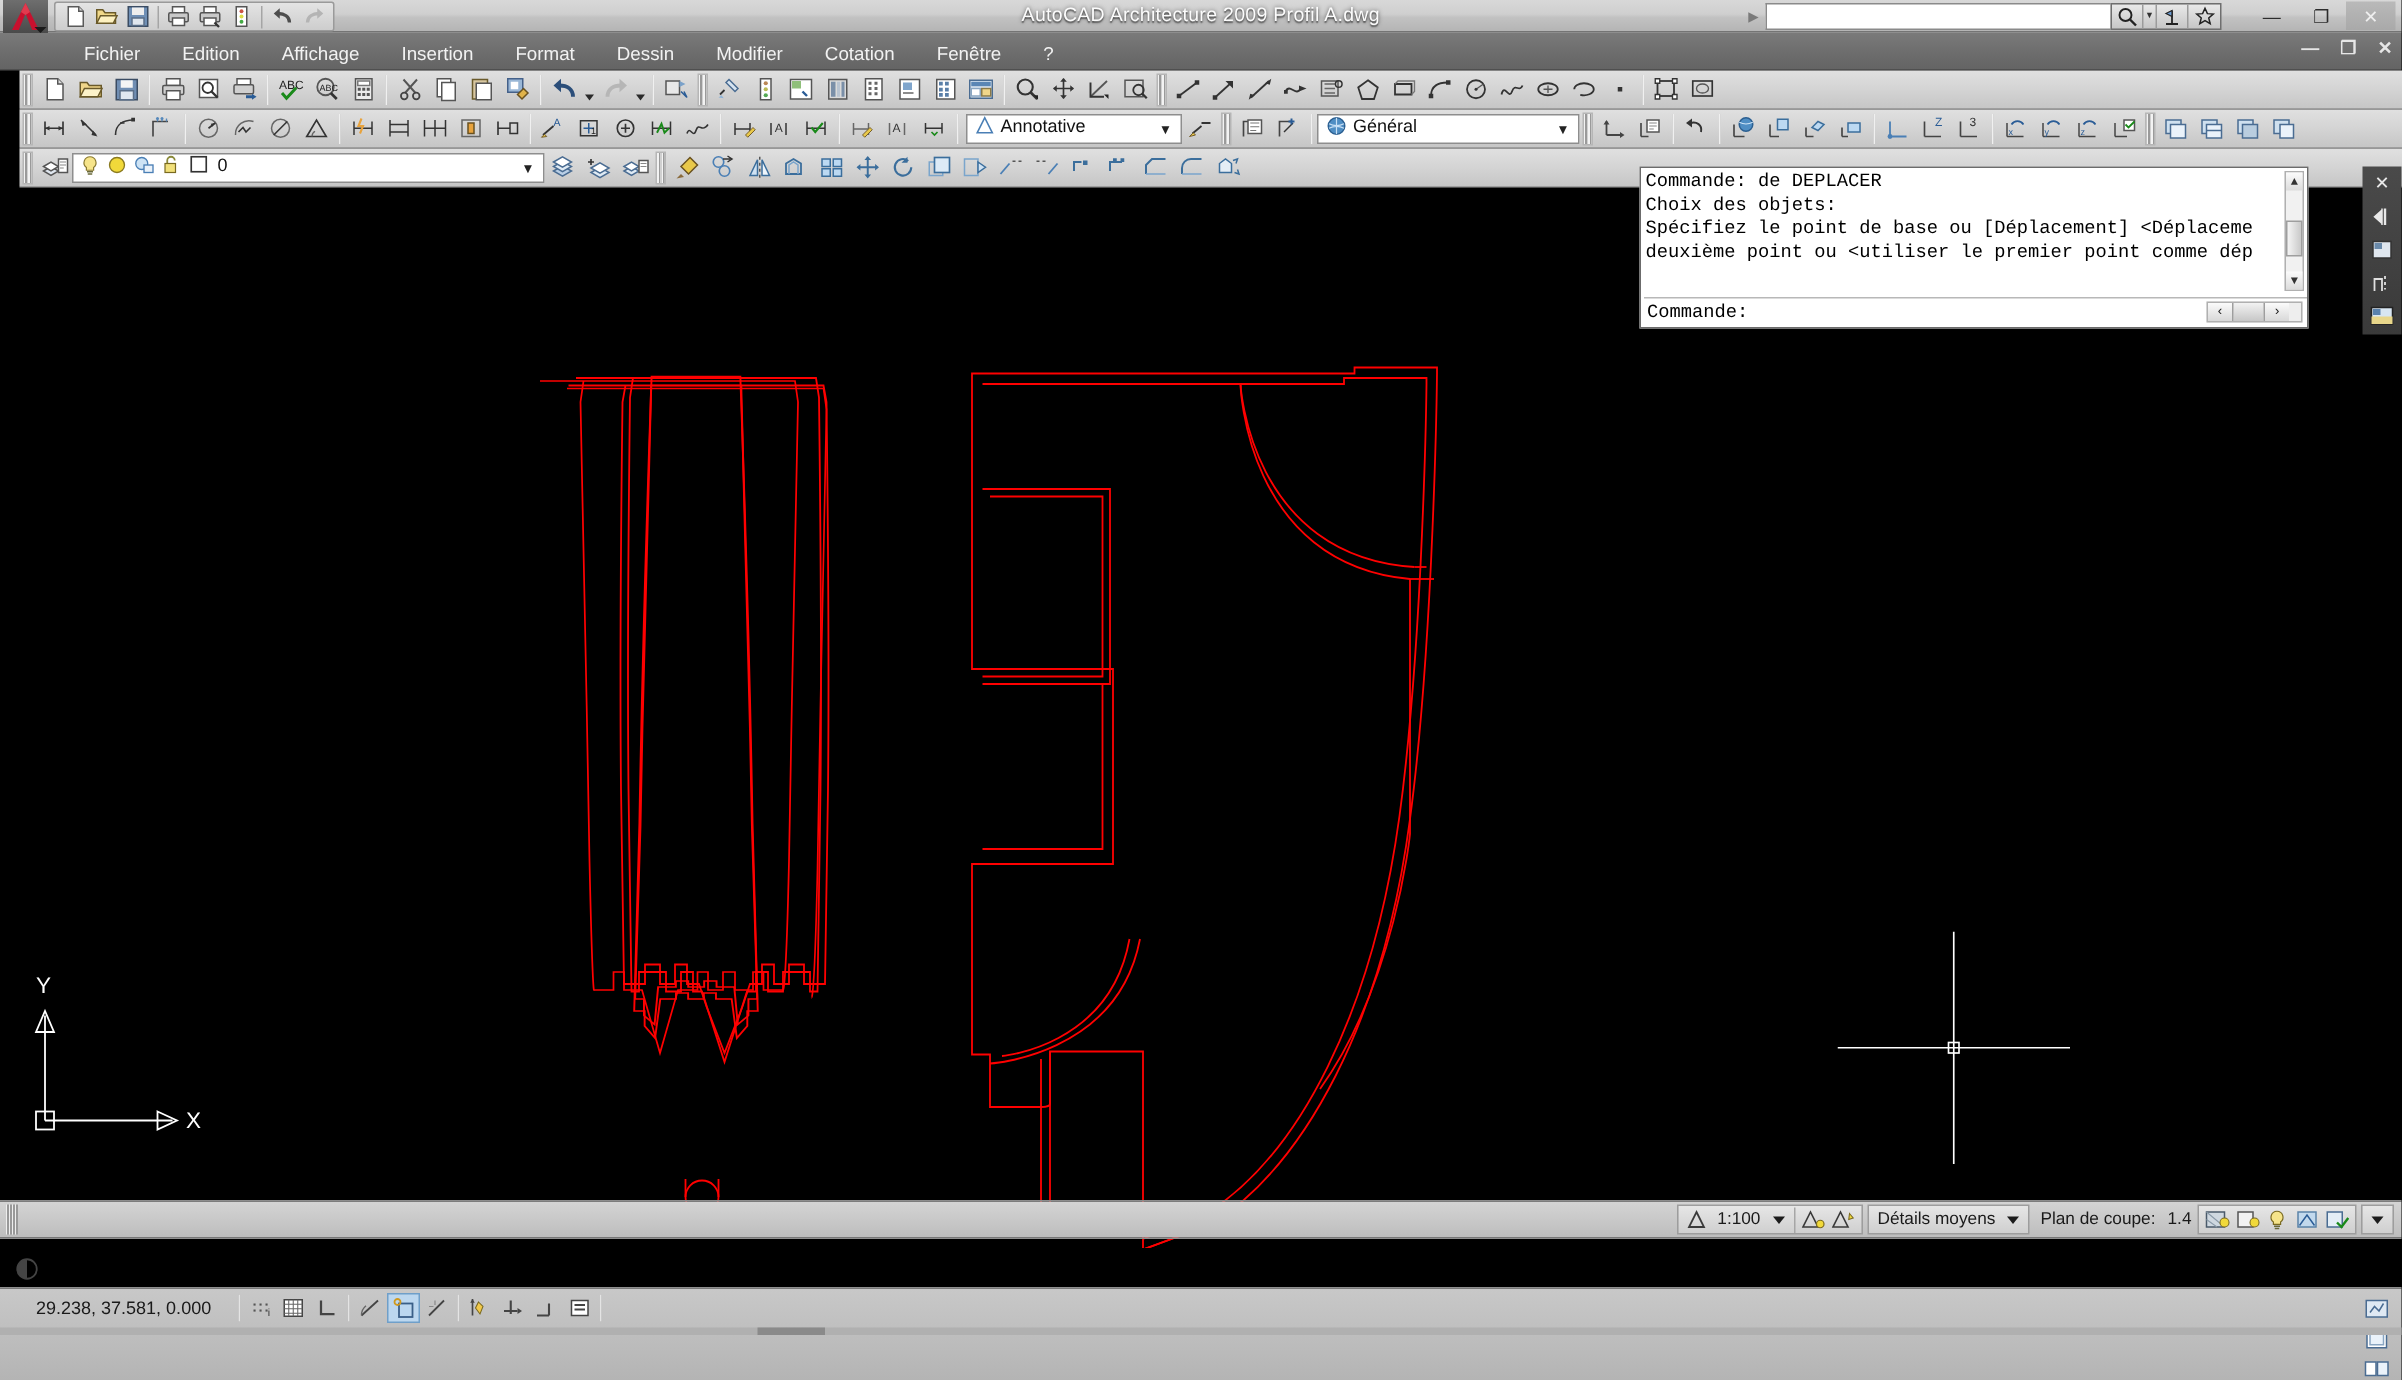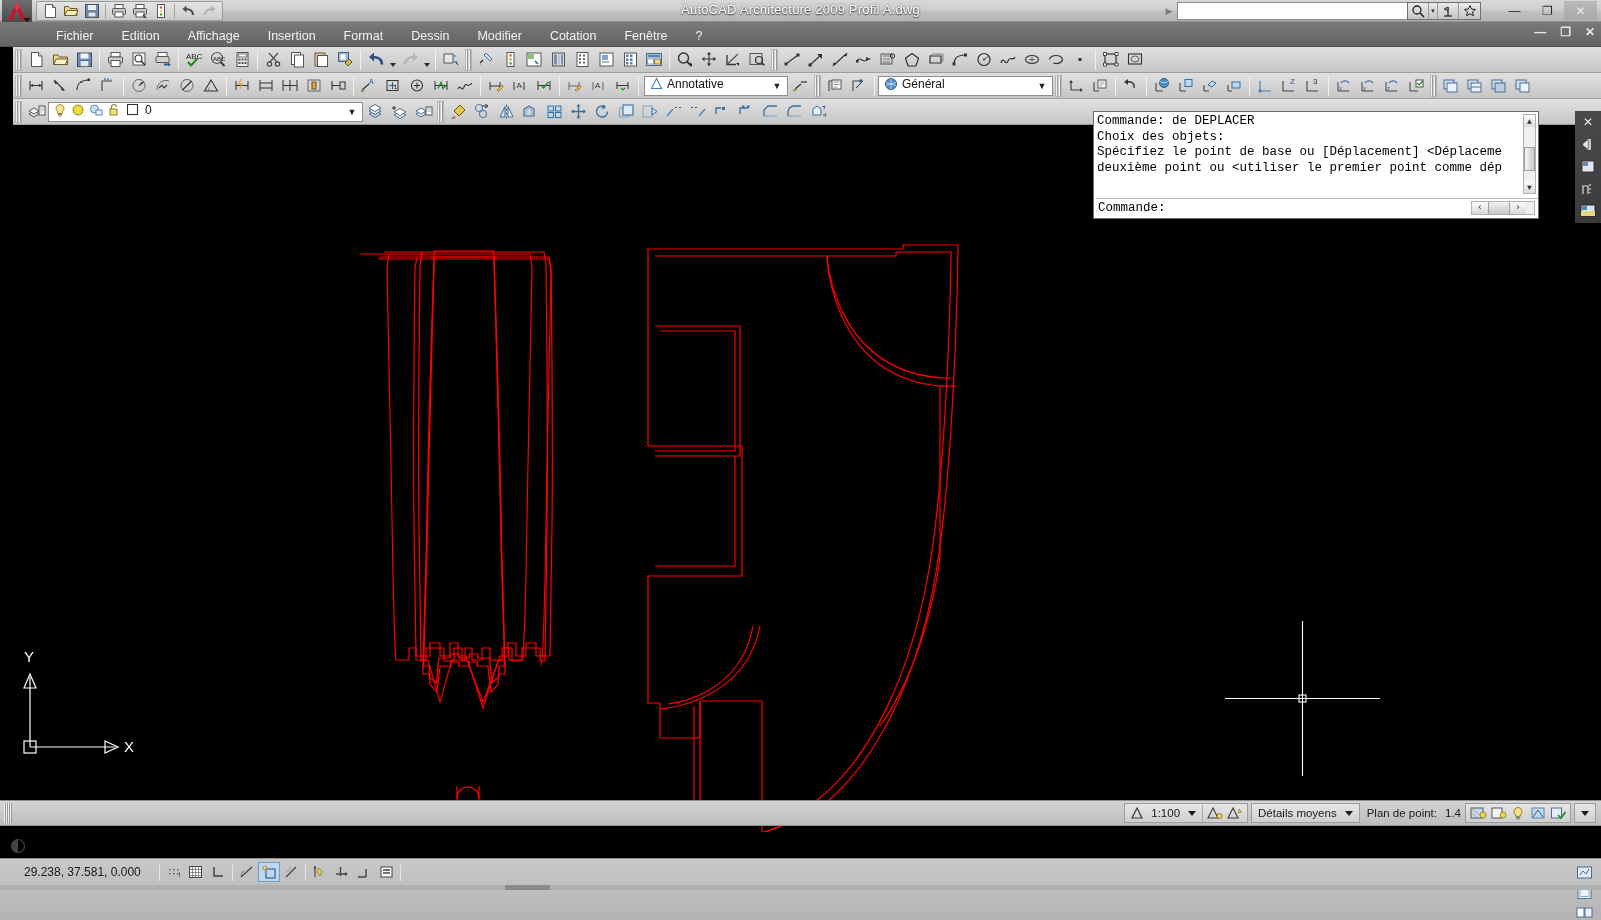--- a/index.html
+++ b/index.html
@@ -1282,21 +1282,21 @@
           </svg>
       </span>
     </div>
 
     <div class="sb-grp">
       <span class="t">Détails moyens</span>
       <span class="dncaret"></span>
     </div>
 
     <div class="sb-flat">
-      <span>Plan de point:</span>
+      <span>Plan de coupe:</span>
       <span style="width:8px"></span>
       <span>1.4</span>
     </div>
 
     <div class="sb-grp">
       <span class="ic">
         <svg width="17" height="14" viewBox="0 0 17 14">
             <rect x="1" y="2" width="12" height="10" fill="#cfd8e0" stroke="#4a5a6a"></rect>
             <path d="M1 2l12 10M1 7l7 5" stroke="#8a9aa8" stroke-width=".7"></path>
             <circle cx="13" cy="9" r="3" fill="#f1d93a" stroke="#7a6a20" stroke-width=".7"></circle>

